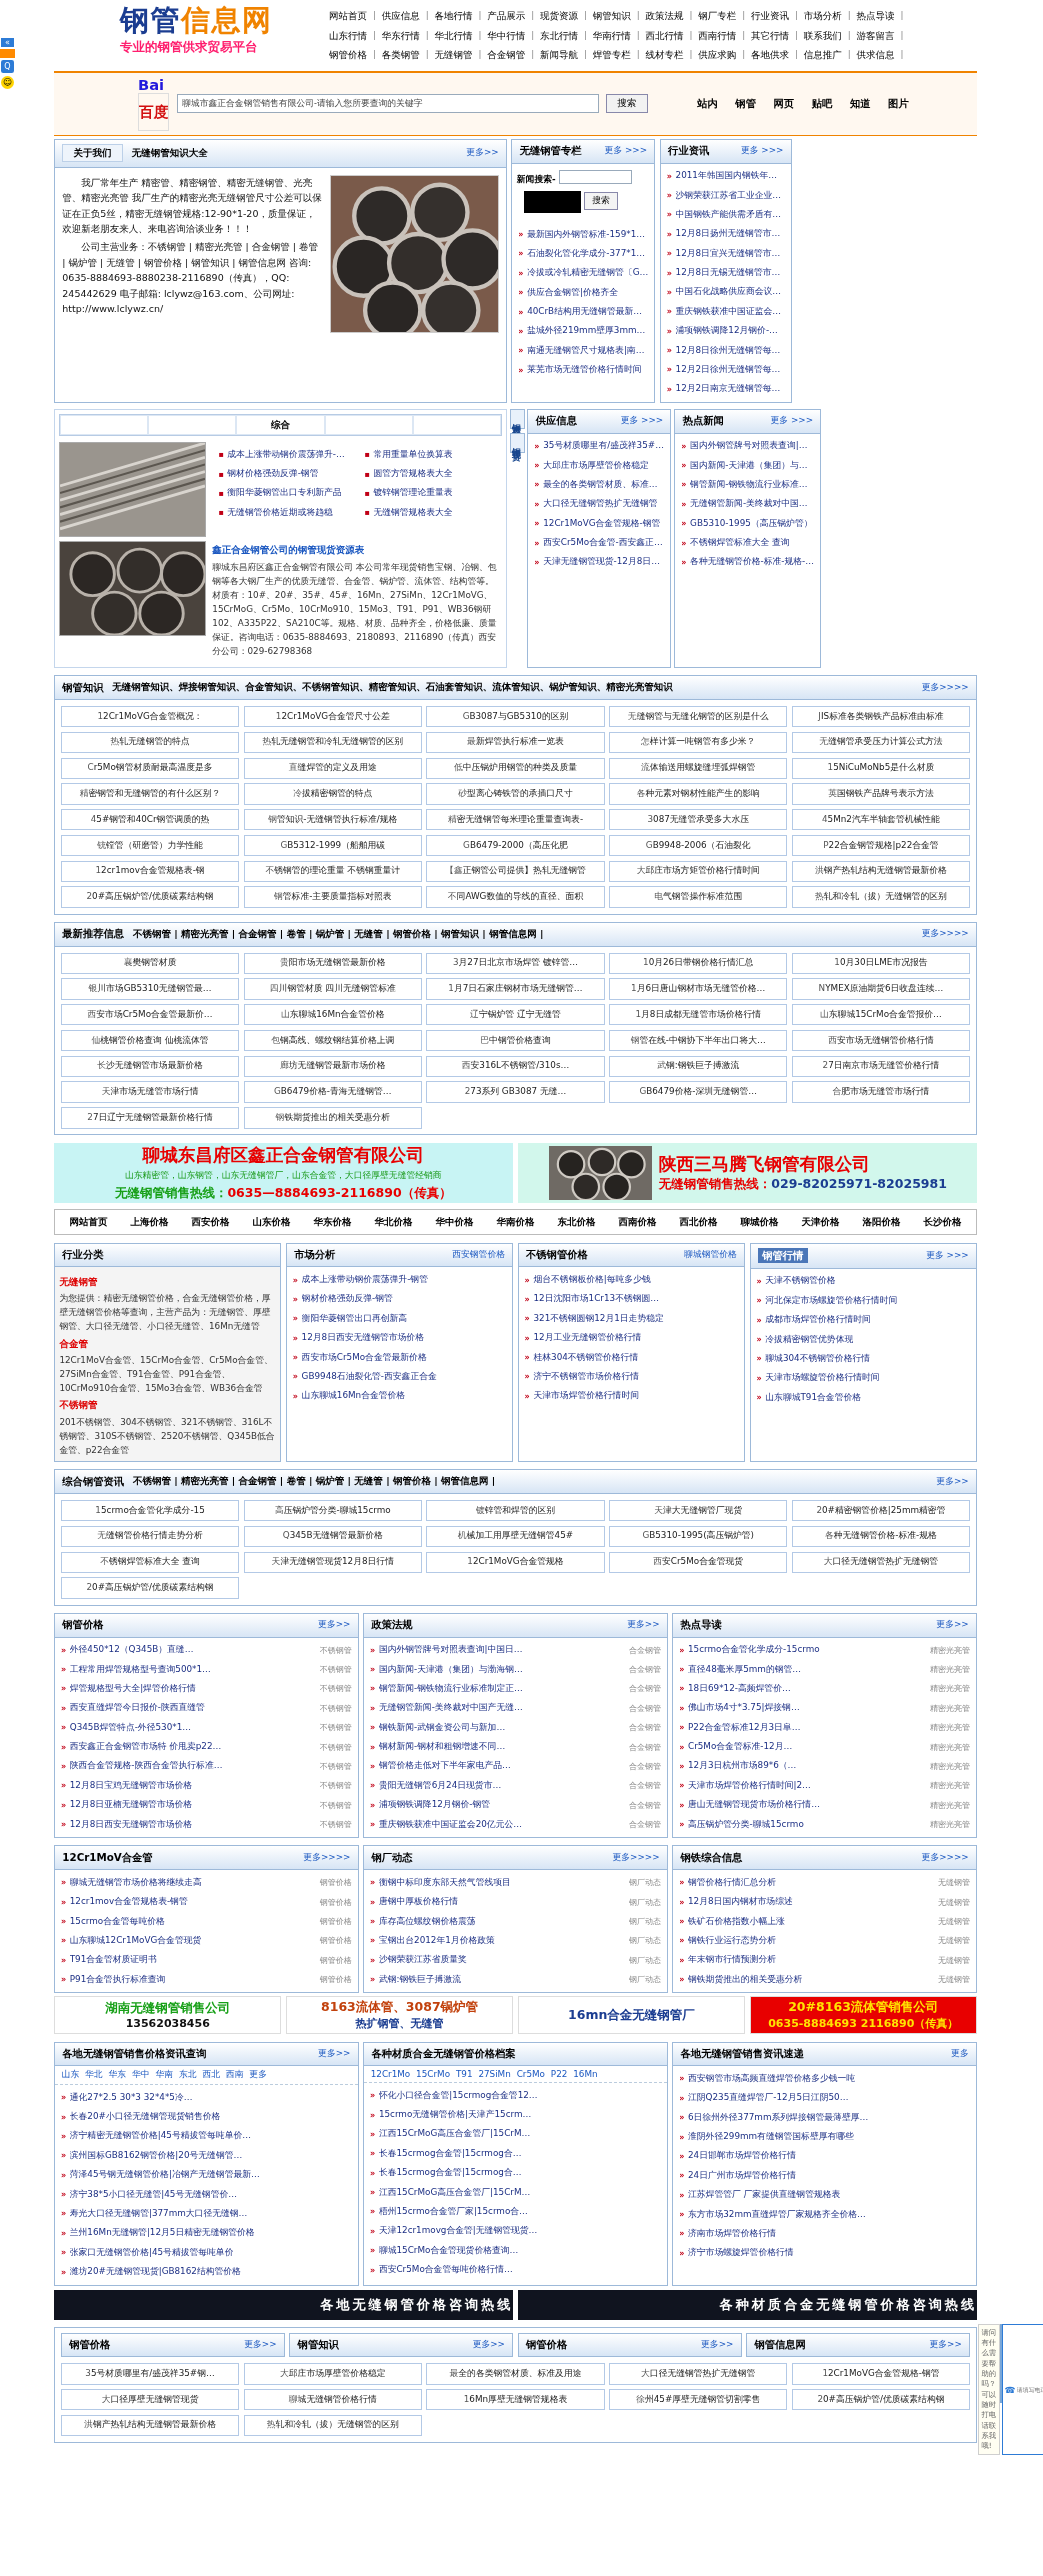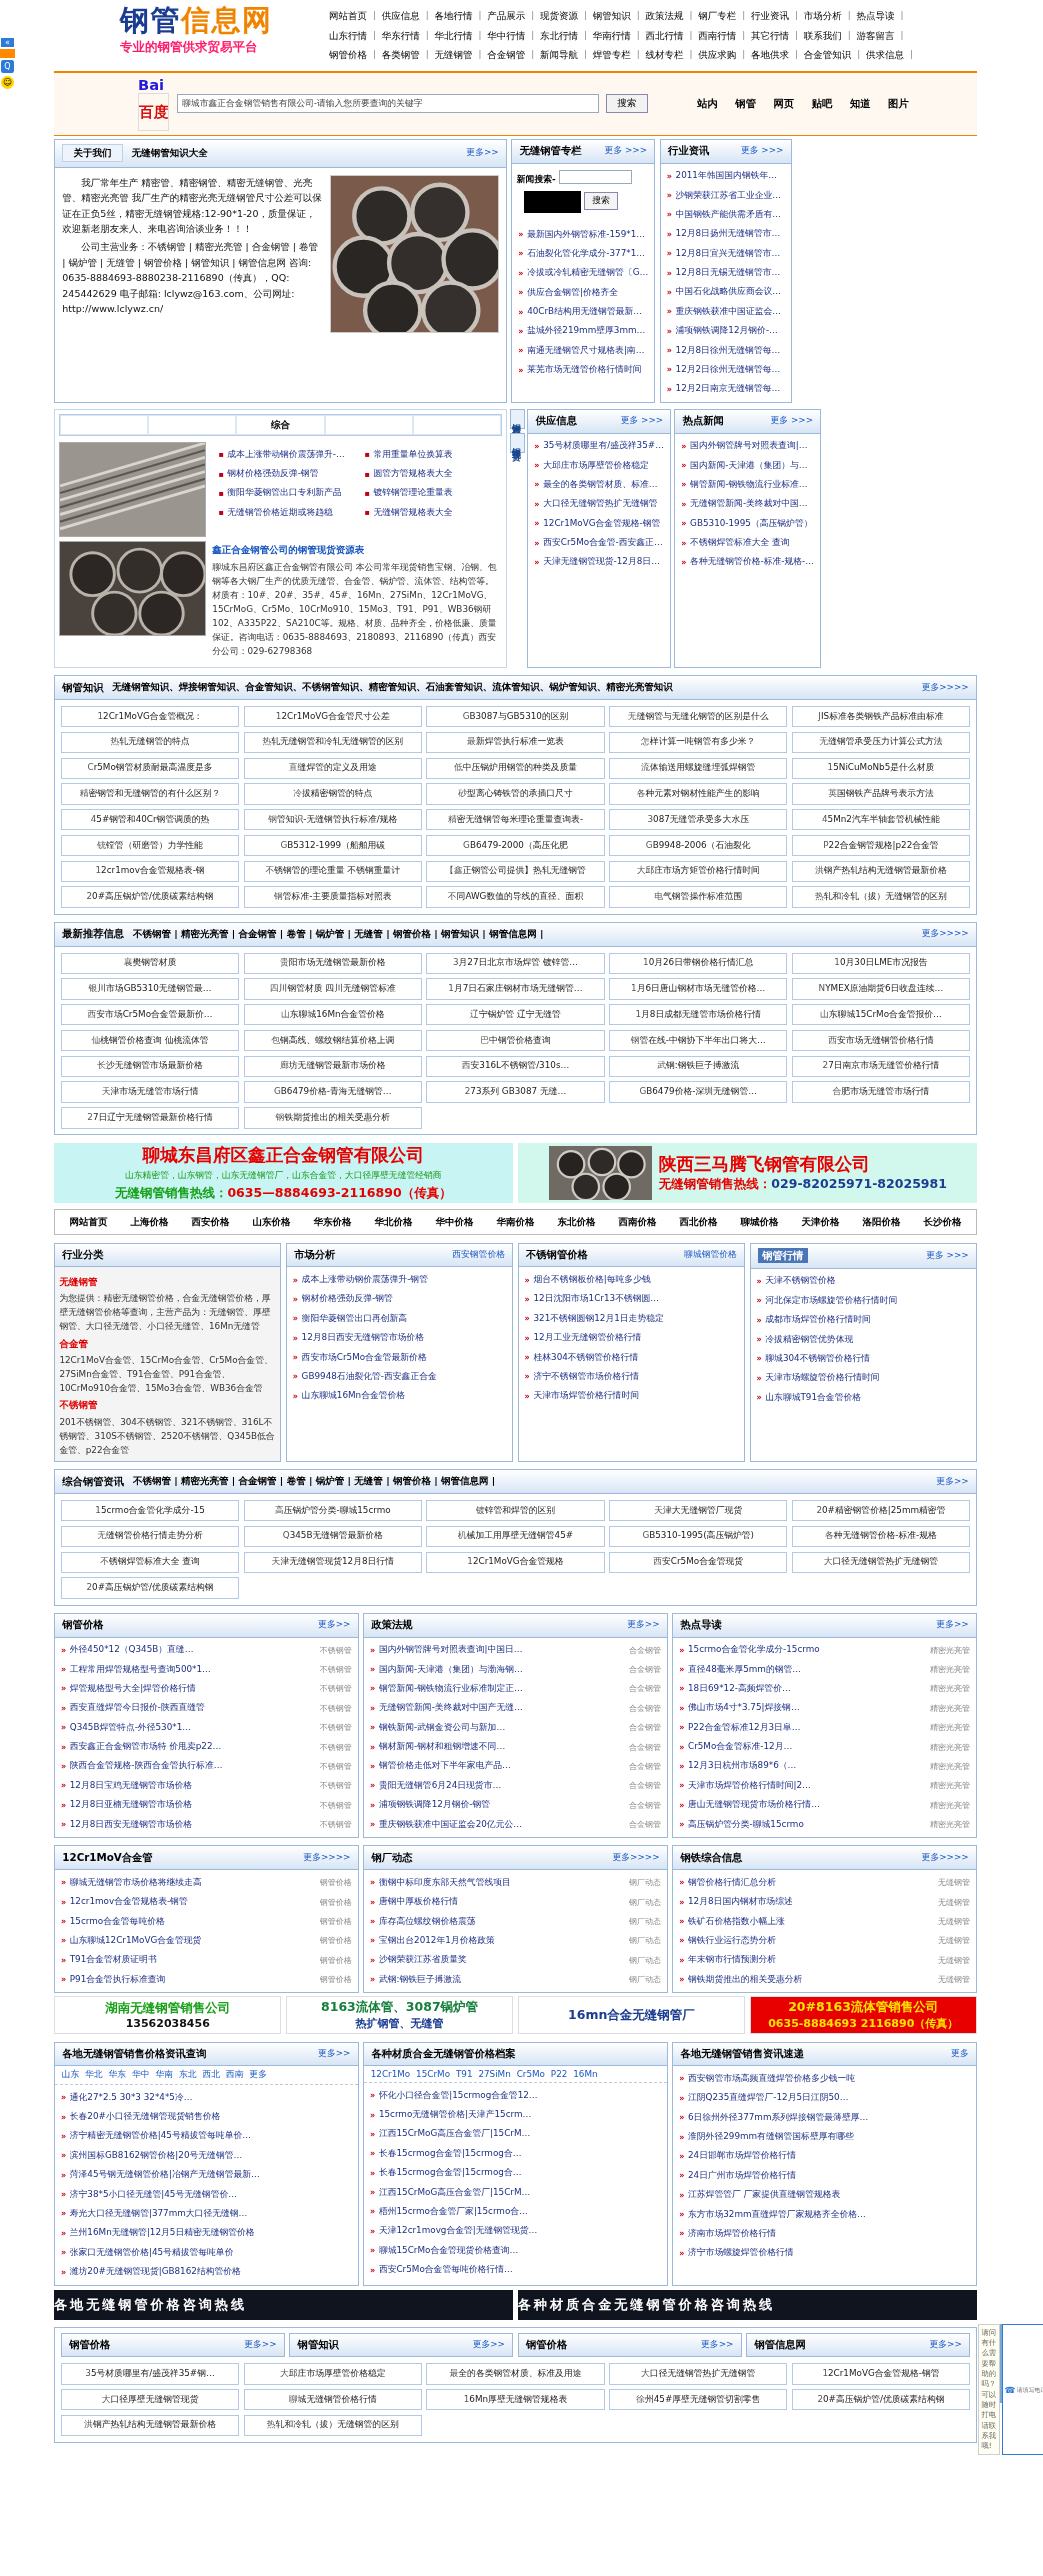--- a/index.html
+++ b/index.html
@@ -92,30 +92,30 @@
   .catdesc{font-size:8.8px;line-height:14px;color:#333}
   
   .rowcols{display:flex;gap:4.4px;margin-top:7.3px}
   .rowcols .box{flex:1;overflow:hidden}
   
   .banners2{display:flex;gap:4.4px;margin-top:3px}
   .b2{flex:1;height:38px;display:flex;flex-direction:column;align-items:center;justify-content:center;border:0.7px solid #ddd;overflow:hidden}
   .b2 .l1{font-size:12.5px;font-weight:bold;white-space:nowrap}
   .b2 .l2{font-size:11px;font-weight:bold;white-space:nowrap}
   .b2a .l1{color:#18a018}.b2a .l2{color:#111}
-  .b2b .l1{color:#15803d}.b2b .l2{color:#1b3d91}
+  .b2b .l1{color:#c2410c}.b2b .l2{color:#1b3d91}
   .b2c .l1{color:#1b3d91}
   .b2d{background:#e80000}.b2d .l1,.b2d .l2{color:#ffe400}
   
   .regional{display:flex;gap:4.4px;margin-top:7.3px}
   .regional .box{flex:1;overflow:hidden}
   .tabsrow{display:flex;flex-wrap:wrap;gap:1.5px;padding:2.9px 4.4px;border-bottom:0.7px dashed #bcd;font-size:8.8px;color:#1a57c0}
   .tabsrow span{cursor:pointer;padding:0 2.2px;white-space:nowrap}
   .hotline{display:flex;gap:4.4px;margin-top:4.4px}
-  .hotline div{flex:1;background:#10141f;color:#fff;font-size:13.2px;font-weight:bold;text-align:left;padding:5.9px 0;letter-spacing:2.9px;white-space:nowrap;overflow:hidden}
+  .hotline div{flex:1;background:#10141f;color:#fff;font-size:13.2px;font-weight:bold;text-align:right;padding:5.9px 0;letter-spacing:2.9px;white-space:nowrap;overflow:hidden}
   
   .pg-heads{display:grid;grid-template-columns:repeat(4,1fr);gap:4.4px;padding:4.4px 5.9px 0 5.9px}
   .pg-heads .hd{border:0.7px solid #9db9d9}
   
   .lfloat{position:absolute;left:0;top:38px;width:14.7px;display:flex;flex-direction:column;align-items:center;gap:2.2px}
   .lfloat .arrow{background:#2d7bd6;color:#fff;width:13.2px;text-align:center;font-size:8px;cursor:pointer}
   .lfloat .svc{writing-mode:vertical-rl;text-orientation:upright;background:#ff8a00;color:#fff;font-weight:bold;padding:4.4px 1.5px;font-size:8.8px;cursor:pointer}
   .lfloat .qq{width:13.2px;height:13.2px;background:#2d7bd6;color:#fff;text-align:center;line-height:13.2px;font-size:8px;border-radius:2.2px;cursor:pointer}
   .lfloat .sm{width:13.2px;height:13.2px;background:#ffd400;border-radius:50%;text-align:center;line-height:13.2px;font-size:8.8px;cursor:pointer}
   
@@ -208,21 +208,21 @@
             <span class="it">新闻导航</span>
             <span class="sep">|</span>
             <span class="it">焊管专栏</span>
             <span class="sep">|</span>
             <span class="it">线材专栏</span>
             <span class="sep">|</span>
             <span class="it">供应求购</span>
             <span class="sep">|</span>
             <span class="it">各地供求</span>
             <span class="sep">|</span>
-            <span class="it">合金管知识</span>
+            <span class="it">信息推广</span>
             <span class="sep">|</span>
             <span class="it">供求信息</span>
             <span class="sep">|</span>
           </div>
       </div>
     </div>
 
     <div class="baidu">
       <div class="bdlogo"><span class="b1">Bai</span><span class="b2">百度</span></div>
       <input class="bd-input" value="聊城市鑫正合金钢管销售有限公司-请输入您所要查询的关键字" style="">

